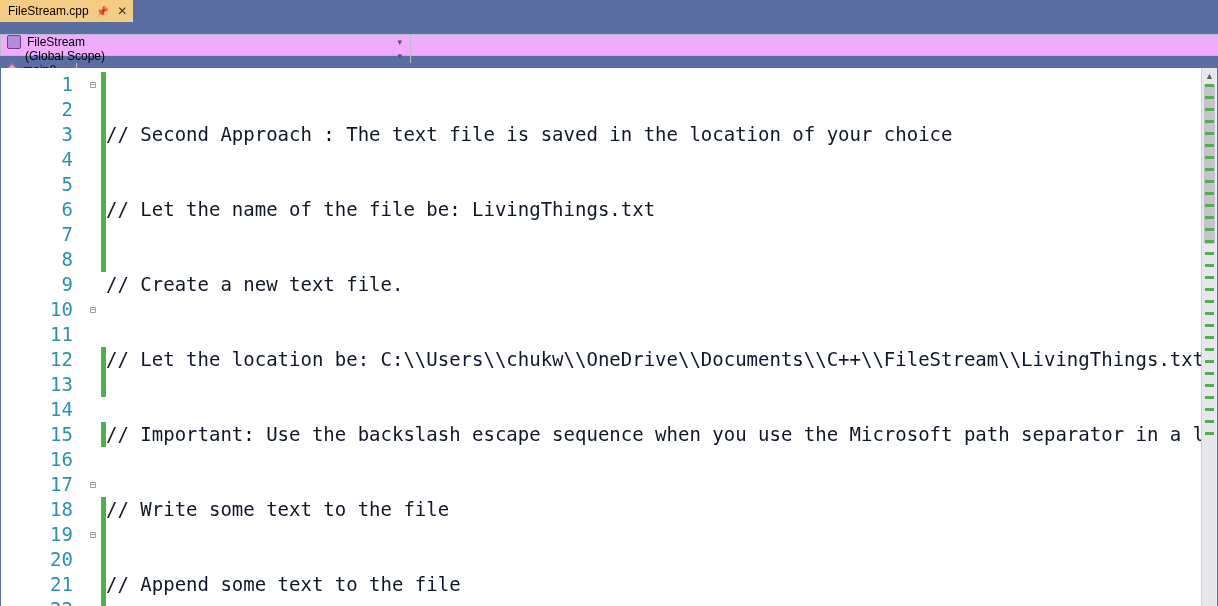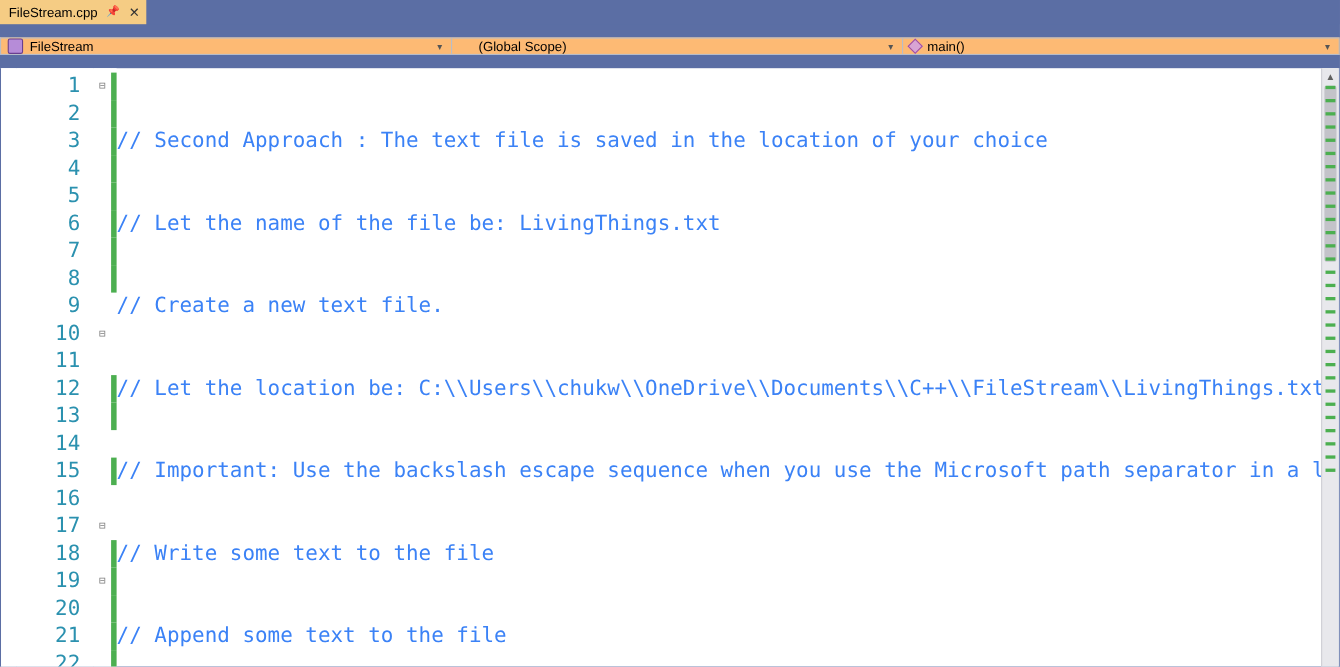--- a/index.html
+++ b/index.html
@@ -10,22 +10,22 @@
   .titlebar { height: 22px; background: #5b6ea4; display: flex; align-items: flex-end; }
   .filetab {
     height: 22px; background: #f5cc84; display: flex; align-items: center; gap: 8px;
     padding: 0 6px 0 8px; color: #000; font-size: 12px;
   }
   .pin-icon, .close-icon { font-size: 10px; color: #333; cursor: pointer; }
   .close-icon { font-size: 12px; }
 
   
   .scopebar {
-    height: 22px; background: #fdba74; border: 1px solid #b7bdc9; border-right: none;
-    display: flex; align-items: flex-start; font-size: 12px;
+    height: 22px; background: #f0abfc; border: 1px solid #b7bdc9; border-right: none;
+    display: flex; align-items: flex-start; font-size: 12px; flex-direction: column;
   }
   .scopebox {
     display: flex; align-items: center; padding: 0 6px; gap: 6px;
     border-right: 1px solid #b7bdc9; position: relative; cursor: pointer;
   }
   .scopebox .arrow { margin-left: auto; color: #555; font-size: 9px; padding-right: 2px; }
   .ico { width: 14px; height: 14px; display: inline-block; }
   .ico-proj { background: #b68cd8; border: 1px solid #6a3f8f; border-radius: 2px; }
   .ico-func { background: #d8a4d4; border: 1px solid #a34f9d; transform: rotate(45deg); width: 10px; height: 10px; }
   .scope-label { white-space: nowrap; }
@@ -38,21 +38,21 @@
 
   .fold-col { width: 16px; background: #fff; padding-top: 4px; }
   .fold-col div { height: 25px; font-size: 10px; color: #808080; text-align: center; line-height: 25px; font-family: Consolas, monospace; }
 
   .changebar { width: 5px; background: #fff; padding-top: 4px; }
   .changebar div { height: 25px; }
   .changebar .g { background: #4caf50; }
 
   .code { flex: 1; font-family: Consolas, monospace; font-size: 19px; line-height: 25px; padding-top: 4px; white-space: pre; overflow: hidden; color: #000; }
   .code div { height: 25px; }
-  .c-comment { color: #3b82f6; }
+  .c-comment { color: #0f172a; }
 
   
   .scrollstrip { width: 16px; background: #e8e8ec; border-left: 1px solid #cfcfd4; position: relative; }
   .scrollstrip .sbtn { height: 16px; text-align: center; color: #606060; font-size: 9px; line-height: 16px; cursor: pointer; }
   .scrollstrip .marks { position: absolute; top: 16px; bottom: 30px; left: 0; right: 0; }
   .scrollstrip .mark { position: absolute; left: 3px; right: 3px; height: 3px; background: #4caf50; }
   .scrollstrip .track { position: absolute; top: 16px; bottom: 30px; left: 2px; right: 2px; }
   .scrollstrip .thumb { position: absolute; top: 0; height: 160px; left: 0; right: 0; background: rgba(140,140,150,.4); border-radius: 2px; }
 </style>
 </head>

